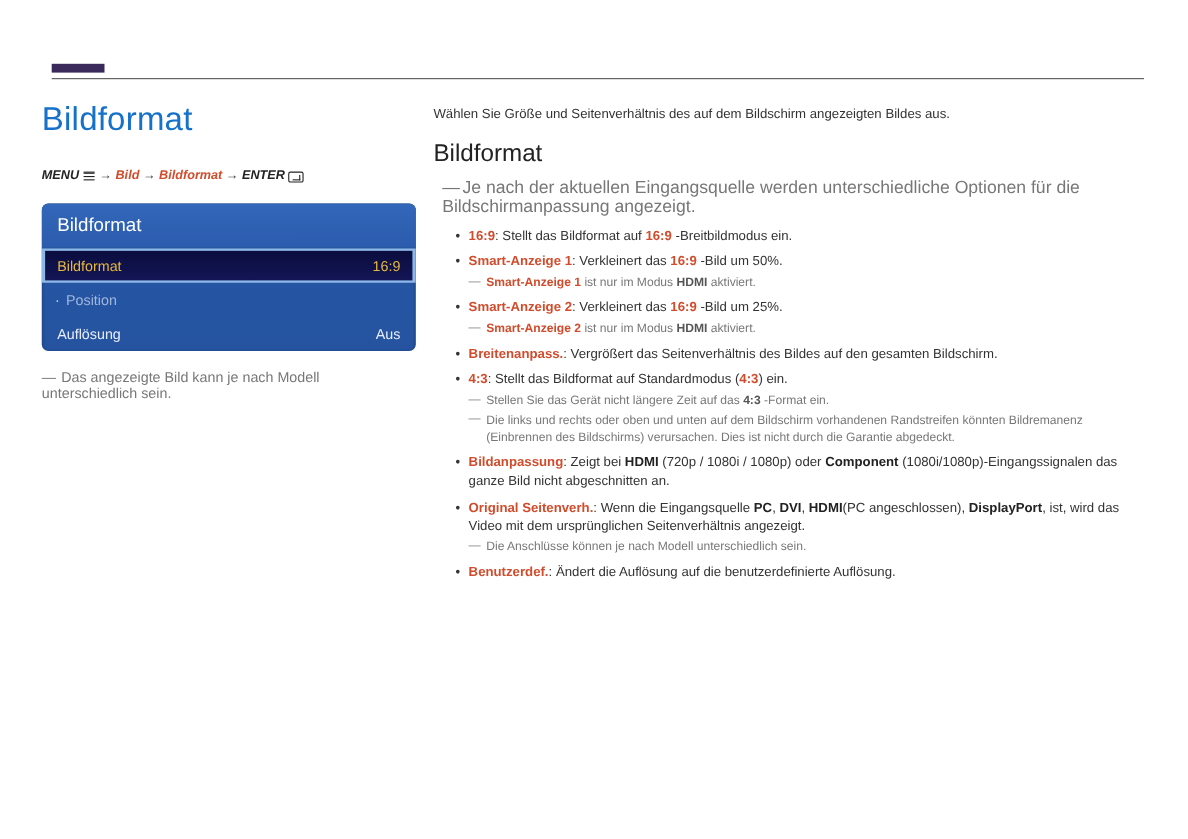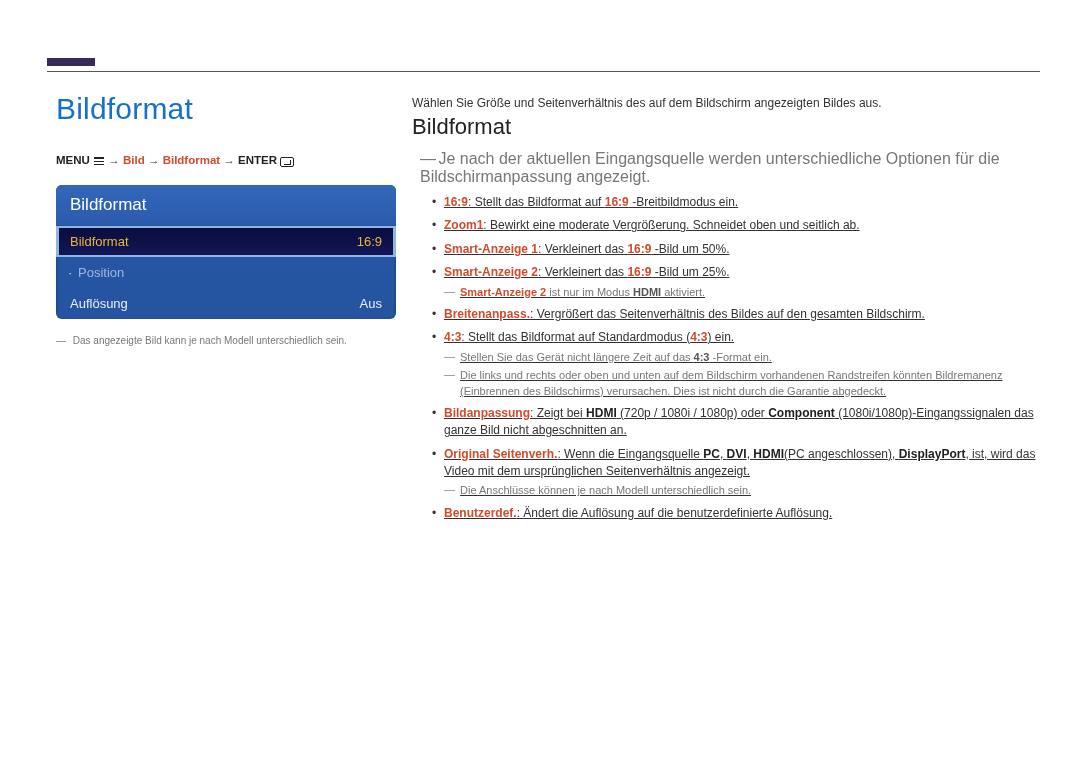--- a/index.html
+++ b/index.html
@@ -23,21 +23,21 @@
   .hr-line {
     position: absolute;
     left: 47px;
     top: 71px;
     right: 40px;
     height: 1px;
     background: #555;
   }
   .wrap {
     position: absolute;
-    left: 56px;
+    left: 38px;
     top: 92px;
     right: 40px;
     display: flex;
     column-gap: 64px;
     gap: 16px;
   }
   .left-col {
     width: 340px;
     flex: 0 0 340px;
   }
@@ -49,20 +49,21 @@
     font-weight: 400;
     color: #1571c9;
     margin-bottom: 28px;
     letter-spacing: 0.2px;
   }
   .breadcrumb {
     font-size: 11.5px;
     color: #222;
     margin-bottom: 18px;
     font-weight: 700;
+    font-style: italic;
   }
   .breadcrumb .link { color: #d14c2c; font-weight: 700; }
   .breadcrumb .arrow { color: #333; font-weight: 700; }
   .breadcrumb .iconbox {
     display: inline-block;
     vertical-align: -1px;
   }
   .icon-menu {
     display:inline-block; width:12px; height:9px; position:relative; vertical-align:-1px;
   }
@@ -113,30 +114,30 @@
   .osd-row.selected .val { color: #e6b93c; }
   .osd-row.white { color: #e9eefc; }
   .osd-row.white .val { color: #e9eefc; }
   .osd-row .dim { opacity: 0.7; font-size: 13px; }
   .osd-row.pos { padding-left: 22px; color: #d6def2; }
   .osd-row.pos::before {
     content:"·"; position:absolute; margin-left:-10px;
   }
 
   .left-note {
-    font-size: 10px;
+    font-size: 13px;
     color: #777;
   }
   .left-note .dash { display:inline-block; width:14px; text-align:left; color:#777; }
 
   
   .intro {
     font-size: 12px;
     color: #333;
-    margin-bottom: 4px;
+    margin-bottom: 16px;
     margin-top: 4px;
   }
   .section-h2 {
     font-size: 22px;
     color: #222;
     font-weight: 400;
     margin-bottom: 10px;
   }
   .long-note {
     font-size: 16px;
@@ -149,21 +150,20 @@
     list-style: none;
     margin-left: 20px;
   }
   ul.opts > li {
     font-size: 12px;
     color: #333;
     margin-bottom: 6px;
     line-height: 1.45;
     position: relative;
     padding-left: 12px;
-    text-decoration: underline;
   }
   ul.opts > li::before {
     content: "•";
     position: absolute;
     left: 0;
     top: 0;
     color: #333;
     font-size: 12px;
   }
   .hl { color: #d14c2c; font-weight: 700; }
@@ -241,24 +241,24 @@
     <div class="long-note">
       <span class="dash">―</span>
       <span>Je nach der aktuellen Eingangsquelle werden unterschiedliche Optionen für die Bildschirmanpassung angezeigt.</span>
     </div>
 
     <ul class="opts">
       <li>
         <span class="hl">16:9</span><span>: Stellt das Bildformat auf </span><span class="hl">16:9</span><span> -Breitbildmodus ein.</span>
       </li>
       <li>
-        <span class="hl">Zoom1</span><span>: Bewirkt eine moderate Vergrößerung. Schneidet oben und seitlich ab.</span>
-      </li>
-      <li>
         <span class="hl">Smart-Anzeige 1</span><span>: Verkleinert das </span><span class="hl">16:9</span><span> -Bild um 50%.</span>
+        <div class="subnote">
+          <span class="hl">Smart-Anzeige 1</span><span> ist nur im Modus </span><span class="b">HDMI</span><span> aktiviert.</span>
+        </div>
       </li>
       <li>
         <span class="hl">Smart-Anzeige 2</span><span>: Verkleinert das </span><span class="hl">16:9</span><span> -Bild um 25%.</span>
         <div class="subnote">
           <span class="hl">Smart-Anzeige 2</span><span>  ist nur im Modus </span><span class="b">HDMI</span><span> aktiviert.</span>
         </div>
       </li>
       <li>
         <span class="hl">Breitenanpass.</span><span>: Vergrößert das Seitenverhältnis des Bildes auf den gesamten Bildschirm.</span>
       </li>

